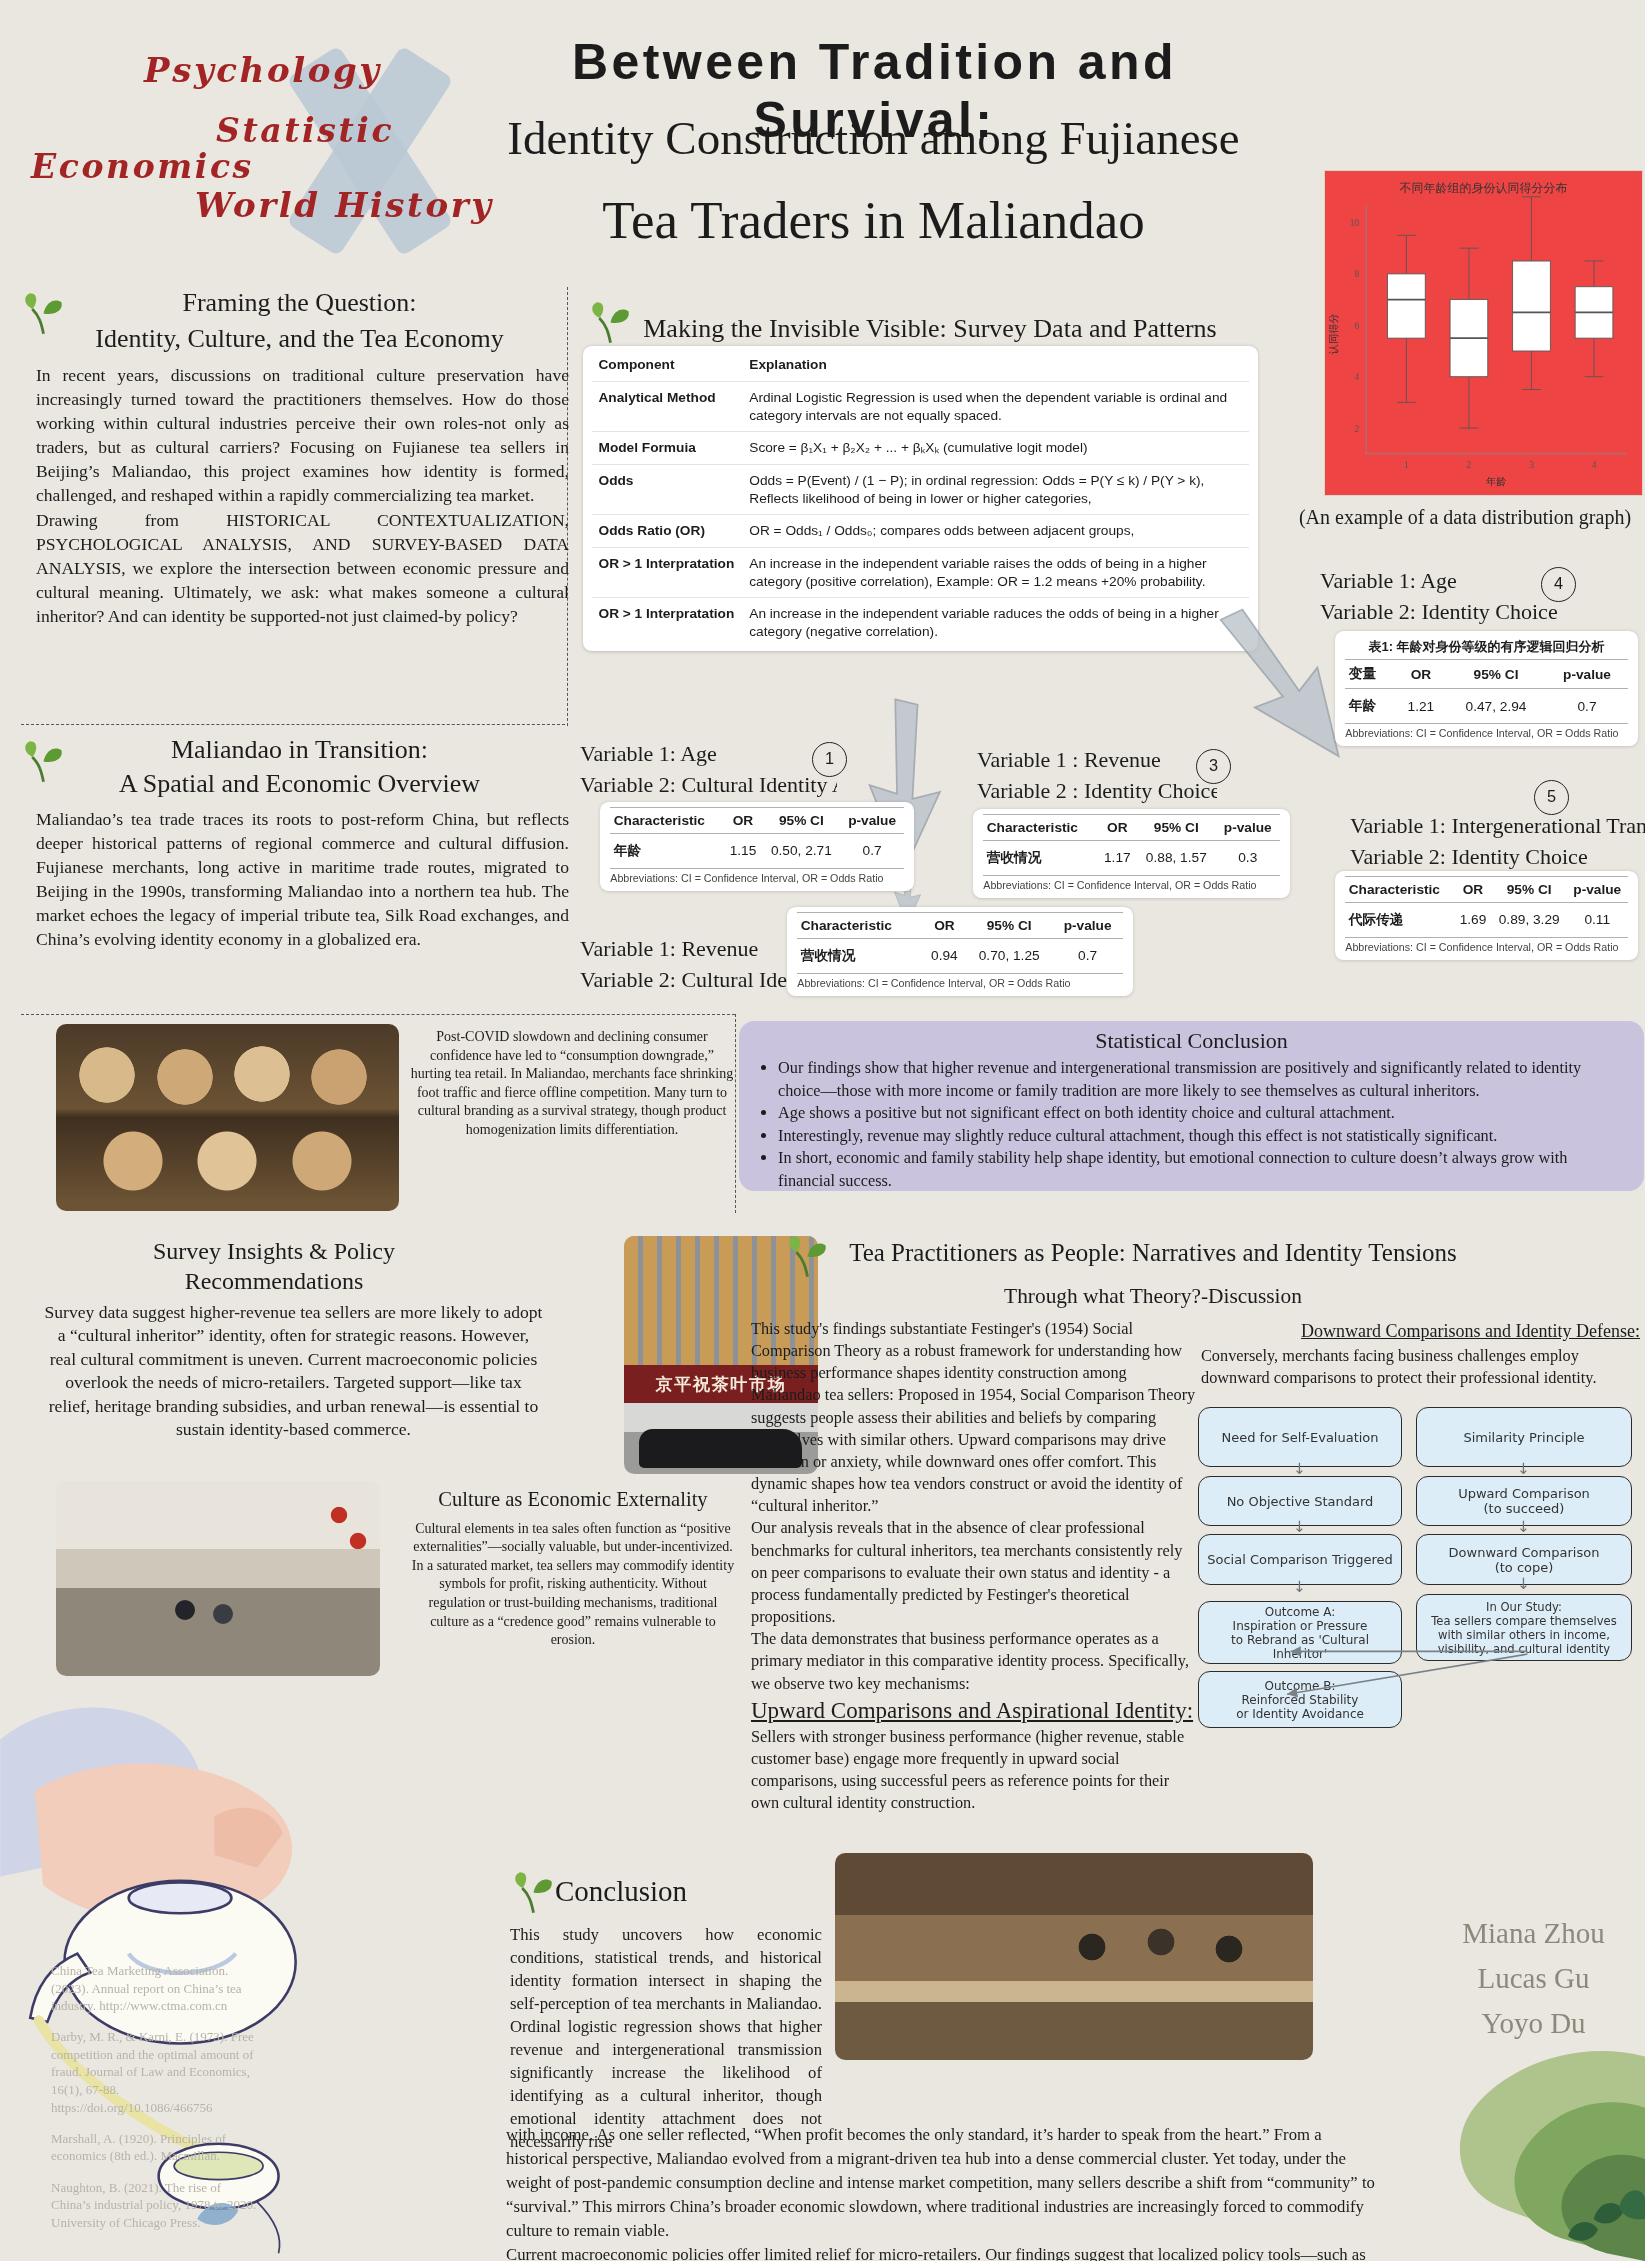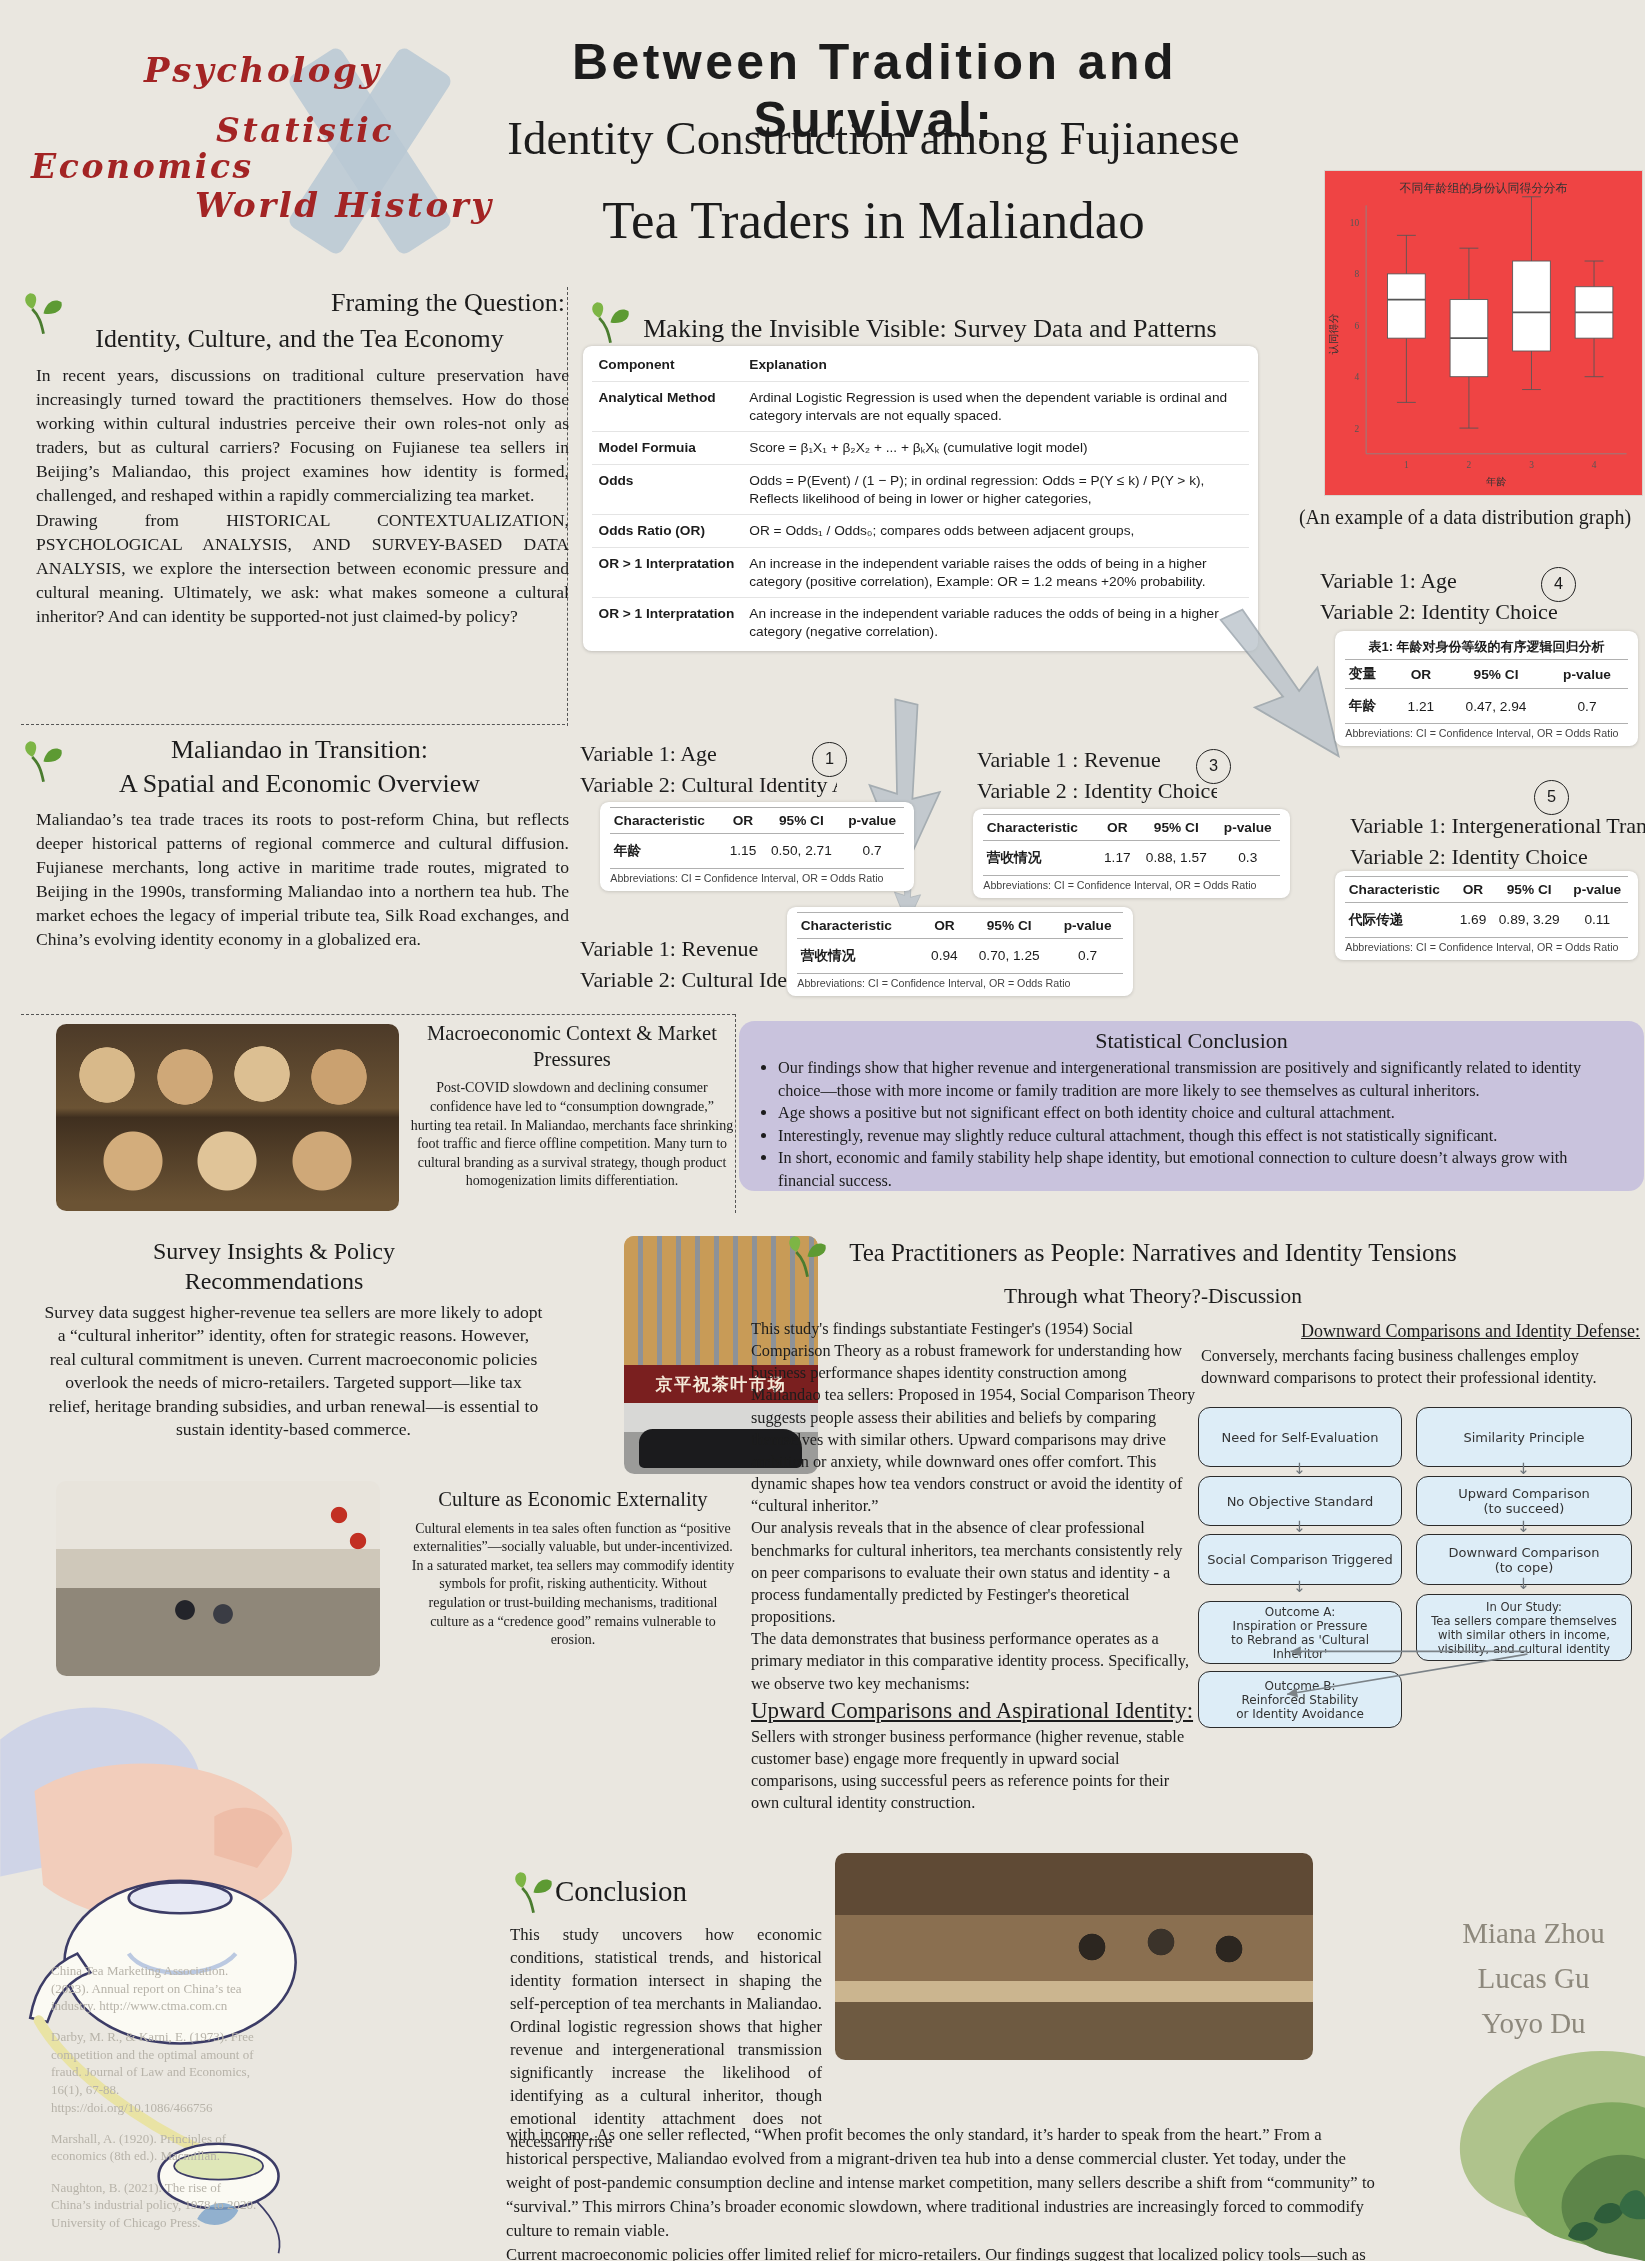--- a/index.html
+++ b/index.html
@@ -34,21 +34,21 @@
   .dash-v{position:absolute;border-left:1.7px dashed #555;}
   #div-h1{left:21.4px;top:724px;width:544px;}
   #div-v1{left:567px;top:287px;height:439px;}
   #div-h2{left:21.4px;top:1014px;width:714px;}
   #div-v2{left:735px;top:1014px;height:199px;}
 
   
   .shead{position:absolute;font-size:26px;text-align:center;}
   .sprout{position:absolute;width:45px;height:45px;}
 
-  #framing-head1{left:34px;top:288px;width:531px;text-align:right;}
+  #framing-head1{left:34px;top:288px;width:531px;}
   #framing-head2{left:34px;top:324px;width:531px;}
   #sprout-framing{left:20.6px;top:291px;}
   #framing-body{left:36px;top:363px;width:533px;font-size:17.6px;line-height:1.37;}
   #framing-body p{margin:0;}
 
   #mal-head1{left:34px;top:735px;width:531px;}
   #mal-head2{left:34px;top:769px;width:531px;}
   #sprout-mal{left:20.6px;top:739px;}
   #mal-body{left:36px;top:807px;width:533px;font-size:17.6px;line-height:1.37;}
 
@@ -264,21 +264,20 @@
     <path d="M20 38 C18 28 16 22 10 16" stroke="#4a7c2f" stroke-width="2.5" fill="none"></path>
     <path d="M10 16 C2 12 2 4 8 2 C16 2 14 12 10 16Z" fill="#7db545"></path>
     <path d="M20 20 C22 10 30 6 36 10 C38 18 28 22 20 20Z" fill="#5d9a33"></path>
   </svg>
   <div class="shead" id="mal-head1">Maliandao in Transition:</div>
   <div class="shead" id="mal-head2">A Spatial and Economic Overview</div>
   <div class="abs justify" id="mal-body">Maliandao’s tea trade traces its roots to post-reform China, but reflects deeper historical patterns of regional commerce and cultural diffusion. Fujianese merchants, long active in maritime trade routes, migrated to Beijing in the 1990s, transforming Maliandao into a northern tea hub. The market echoes the legacy of imperial tribute tea, Silk Road exchanges, and China’s evolving identity economy in a globalized era.</div>
 
   <div class="photo" id="photo-tea-display"></div>
   <div class="abs" id="macro-block">
-    <div class="miniblock-title">Macroeconomic Context &amp; Market Pressures</div>
     <div class="miniblock-body">Post-COVID slowdown and declining consumer confidence have led to “consumption downgrade,” hurting tea retail. In Maliandao, merchants face shrinking foot traffic and fierce offline competition. Many turn to cultural branding as a survival strategy, though product homogenization limits differentiation.</div>
   </div>
 
   <div class="abs" id="survey-head">Survey Insights &amp; Policy Recommendations</div>
   <div class="abs" id="survey-body">Survey data suggest higher-revenue tea sellers are more likely to adopt a “cultural inheritor” identity, often for strategic reasons. However, real cultural commitment is uneven. Current macroeconomic policies overlook the needs of micro-retailers. Targeted support—like tax relief, heritage branding subsidies, and urban renewal—is essential to sustain identity-based commerce.</div>
   <div class="photo" id="photo-storefront">
     <div class="sf-building"></div>
     <div class="sf-sign">京平祝茶叶市场</div>
     <div class="sf-base">
       <div class="sf-car"></div>

